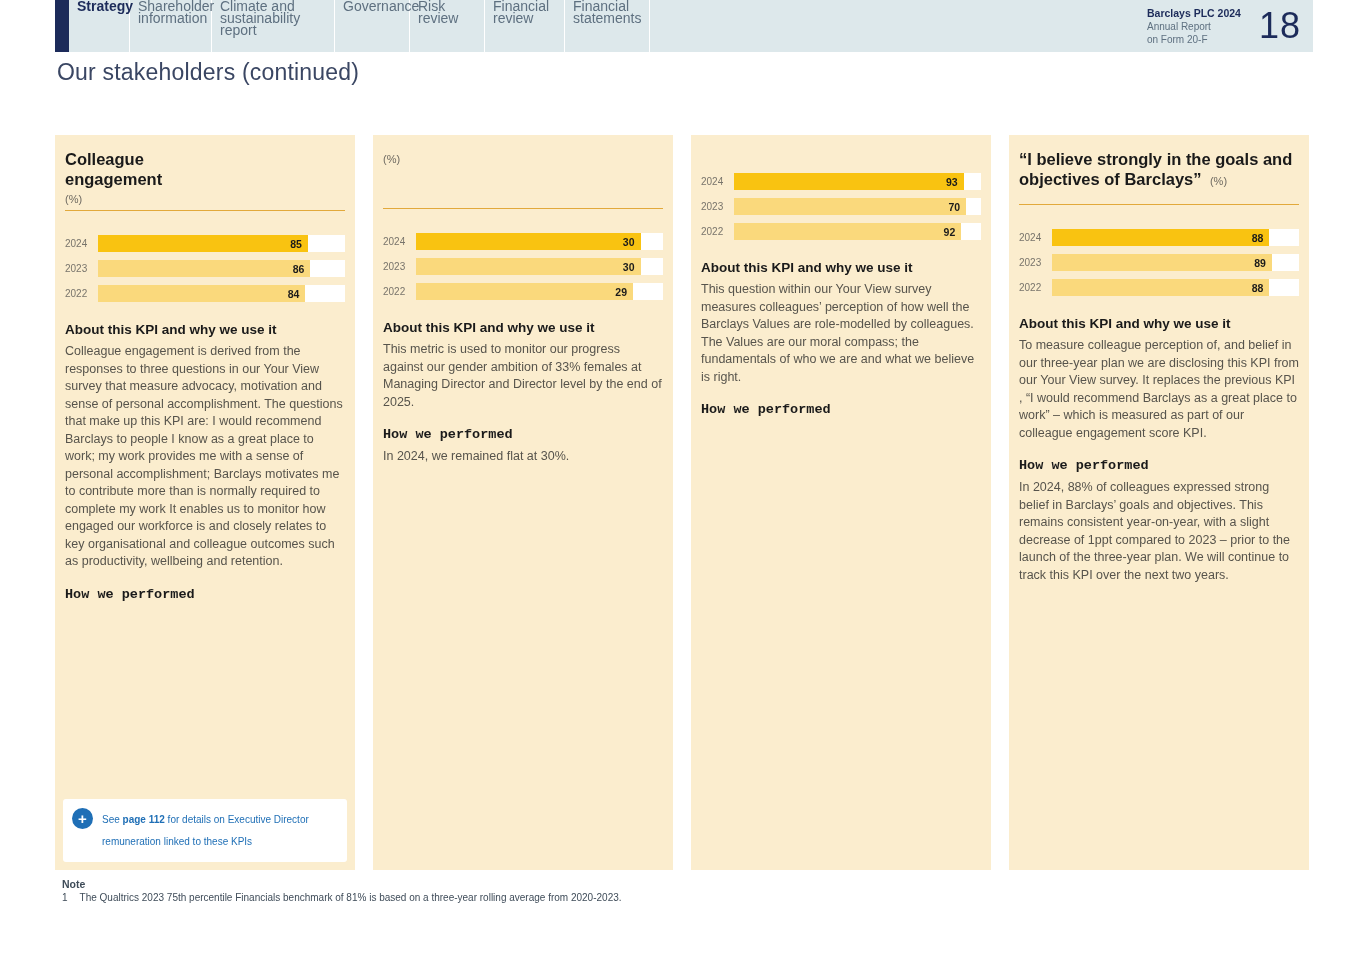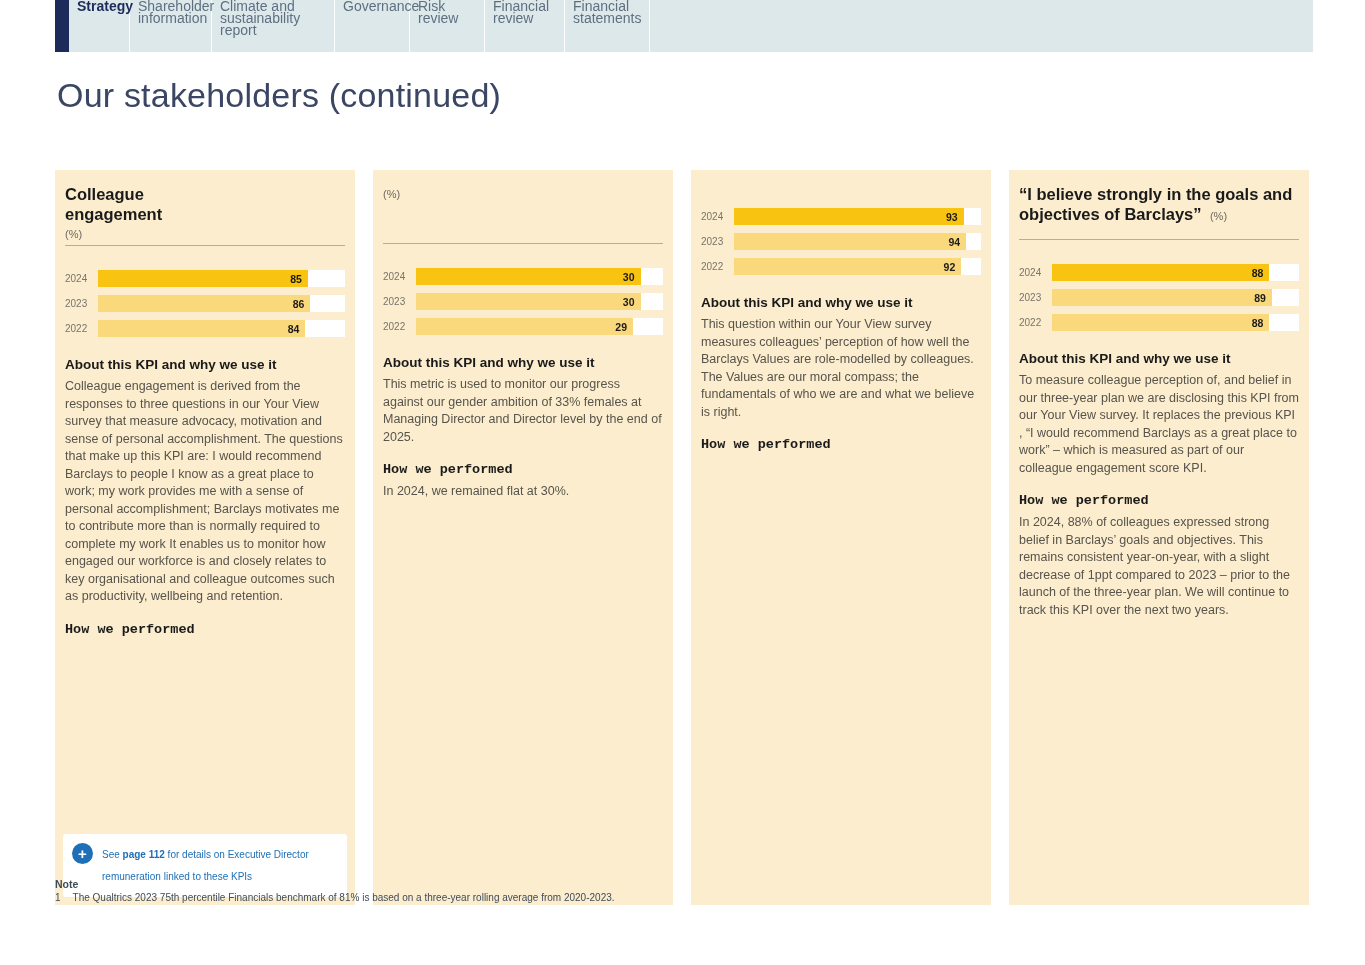--- a/index.html
+++ b/index.html
@@ -23,31 +23,31 @@
   }
   .tab.active { font-weight:bold; color:var(--navy); }
   .t1{width:61px;} .t2{width:82px;} .t3{width:123px;} .t4{width:75px;}
   .t5{width:75px;} .t6{width:80px;} .t7{width:85px;}
   .brand { margin-left:auto; display:flex; align-items:center; gap:18px; padding-right:12px; }
   .brand-text { font-size:10px; line-height:13px; color:var(--tab_text); }
   .brand-text .b1 { font-weight:bold; color:var(--navy); font-size:10.5px; }
   .pagenum { font-size:36px; font-weight:200; color:var(--navy); letter-spacing:1px; }
   
   .page-title {
-    position:absolute; left:57px; top:76px;
-    font-size:34px; font-weight:400; color:var(--title_color); letter-spacing:0.2px;
+    position:absolute; left:57px; top:59px;
+    font-size:23px; font-weight:400; color:var(--title_color); letter-spacing:0.2px;
   }
   
   .cards {
     position:absolute; left:55px; top:135px; width:1254px; height:735px;
     display:grid; grid-template-columns:repeat(4,1fr); gap:18px;
   }
   .card {
     background:var(--card_bg); position:relative;
-    padding:14px 10px 0 10px; height:735px;margin-top:35px;
+    padding:14px 10px 0 10px; height:735px;
   }
   .card-head { min-height:56px; border-bottom:1.5px solid var(--rule); padding-bottom:5px; }
   .card-title {
     font-size:16.5px; line-height:20px; font-weight:bold; color:var(--heading_text);
     white-space:pre-line; display:block;
   }
   .unit { font-size:11px; color:#6e6a61; margin-top:4px; }
   .card-head.inline-unit .card-title { display:inline; }
   .card-head.inline-unit .unit { display:inline; margin-left:4px; }
   
@@ -73,21 +73,21 @@
     display:flex; align-items:flex-start; gap:9px; cursor:pointer;
   }
   .plus-icon {
     width:21px; height:21px; border-radius:50%; background:var(--link_blue);
     color:#fff; display:flex; align-items:center; justify-content:center;
     font-size:15px; font-weight:bold; flex:0 0 auto; line-height:1; padding-bottom:1px;
   }
   .callout-text { font-size:10px; line-height:22px; color:var(--link_blue); padding-top:1px; }
   .callout-text b { font-weight:bold; }
   
-  .note { position:absolute; left:55px; top:878px; }
+  .note { position:absolute; left:62px; top:878px; }
   .note-h { font-size:10.5px; font-weight:bold; color:var(--note_text); margin-bottom:2px; }
   .note-row { font-size:10px; color:var(--note_text); display:flex; }
   .note-num { margin-right:12px; }
 </style>
 </head>
 <body>
 
 <header class="topnav">
   <div class="navstrip"></div>
   <div class="tabs">
@@ -106,20 +106,28 @@
     <div class="tab t5">
         <span>Risk review</span>
       </div>
     <div class="tab t6">
         <span>Financial review</span>
       </div>
     <div class="tab t7">
         <span>Financial statements</span>
       </div>
   </div>
+  <div class="brand">
+    <div class="brand-text">
+      <div class="b1">Barclays PLC 2024</div>
+      <div class="b2">Annual Report</div>
+      <div class="b2">on Form 20-F</div>
+    </div>
+    <div class="pagenum">18</div>
+  </div>
 </header>
 
 <h1 class="page-title">Our stakeholders (continued)</h1>
 
 <main class="cards">
 
   <section class="card">
     <div class="card-head">
       <span class="card-title">Colleague
 engagement</span>
@@ -203,21 +211,21 @@
         <div class="track">
             <div class="fill strong" style="width: 93%;">
               <span class="val">93</span>
             </div>
           </div>
       </div>
       <div class="bar-row">
         <span class="year">2023</span>
         <div class="track">
             <div class="fill" style="width: 94%;">
-              <span class="val">94</span>
+              <span class="val">70</span>
             </div>
           </div>
       </div>
       <div class="bar-row">
         <span class="year">2022</span>
         <div class="track">
             <div class="fill" style="width: 92%; text-align: right;">
               <span class="val">92</span>
             </div>
           </div>

